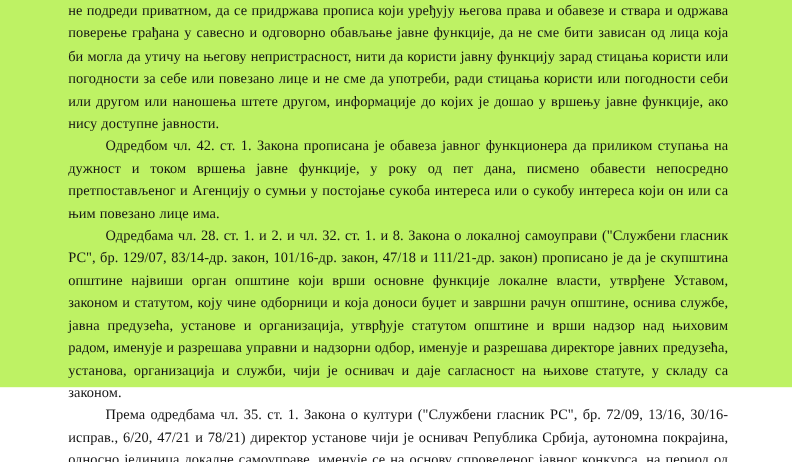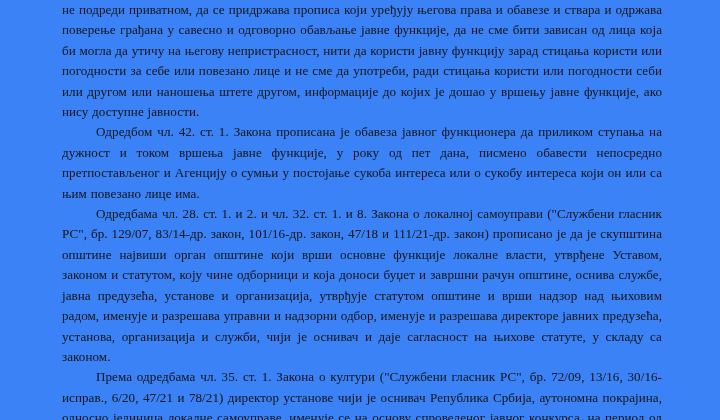--- a/index.html
+++ b/index.html
@@ -10,24 +10,24 @@
     width: 720px;
     height: 420px;
     background: #ffffff;
     font-family: "Liberation Serif", serif;
     color: #111111;
     overflow: hidden;
   }
   .page {
     position: relative;
     width: 720px;
-    height: 420px;
+    height: 352px;
     box-sizing: border-box;
     padding: 0 58px 0 62px;
-    background: #3b82f6;
+    background: #bef264;
   }
   .doc-body {
     font-size: 13.1px;
     line-height: 20.4px;
     text-align: justify;
     text-justify: inter-word;
     letter-spacing: 0.05px;
     word-spacing: 0.4px;
     color: #141414;
   }

